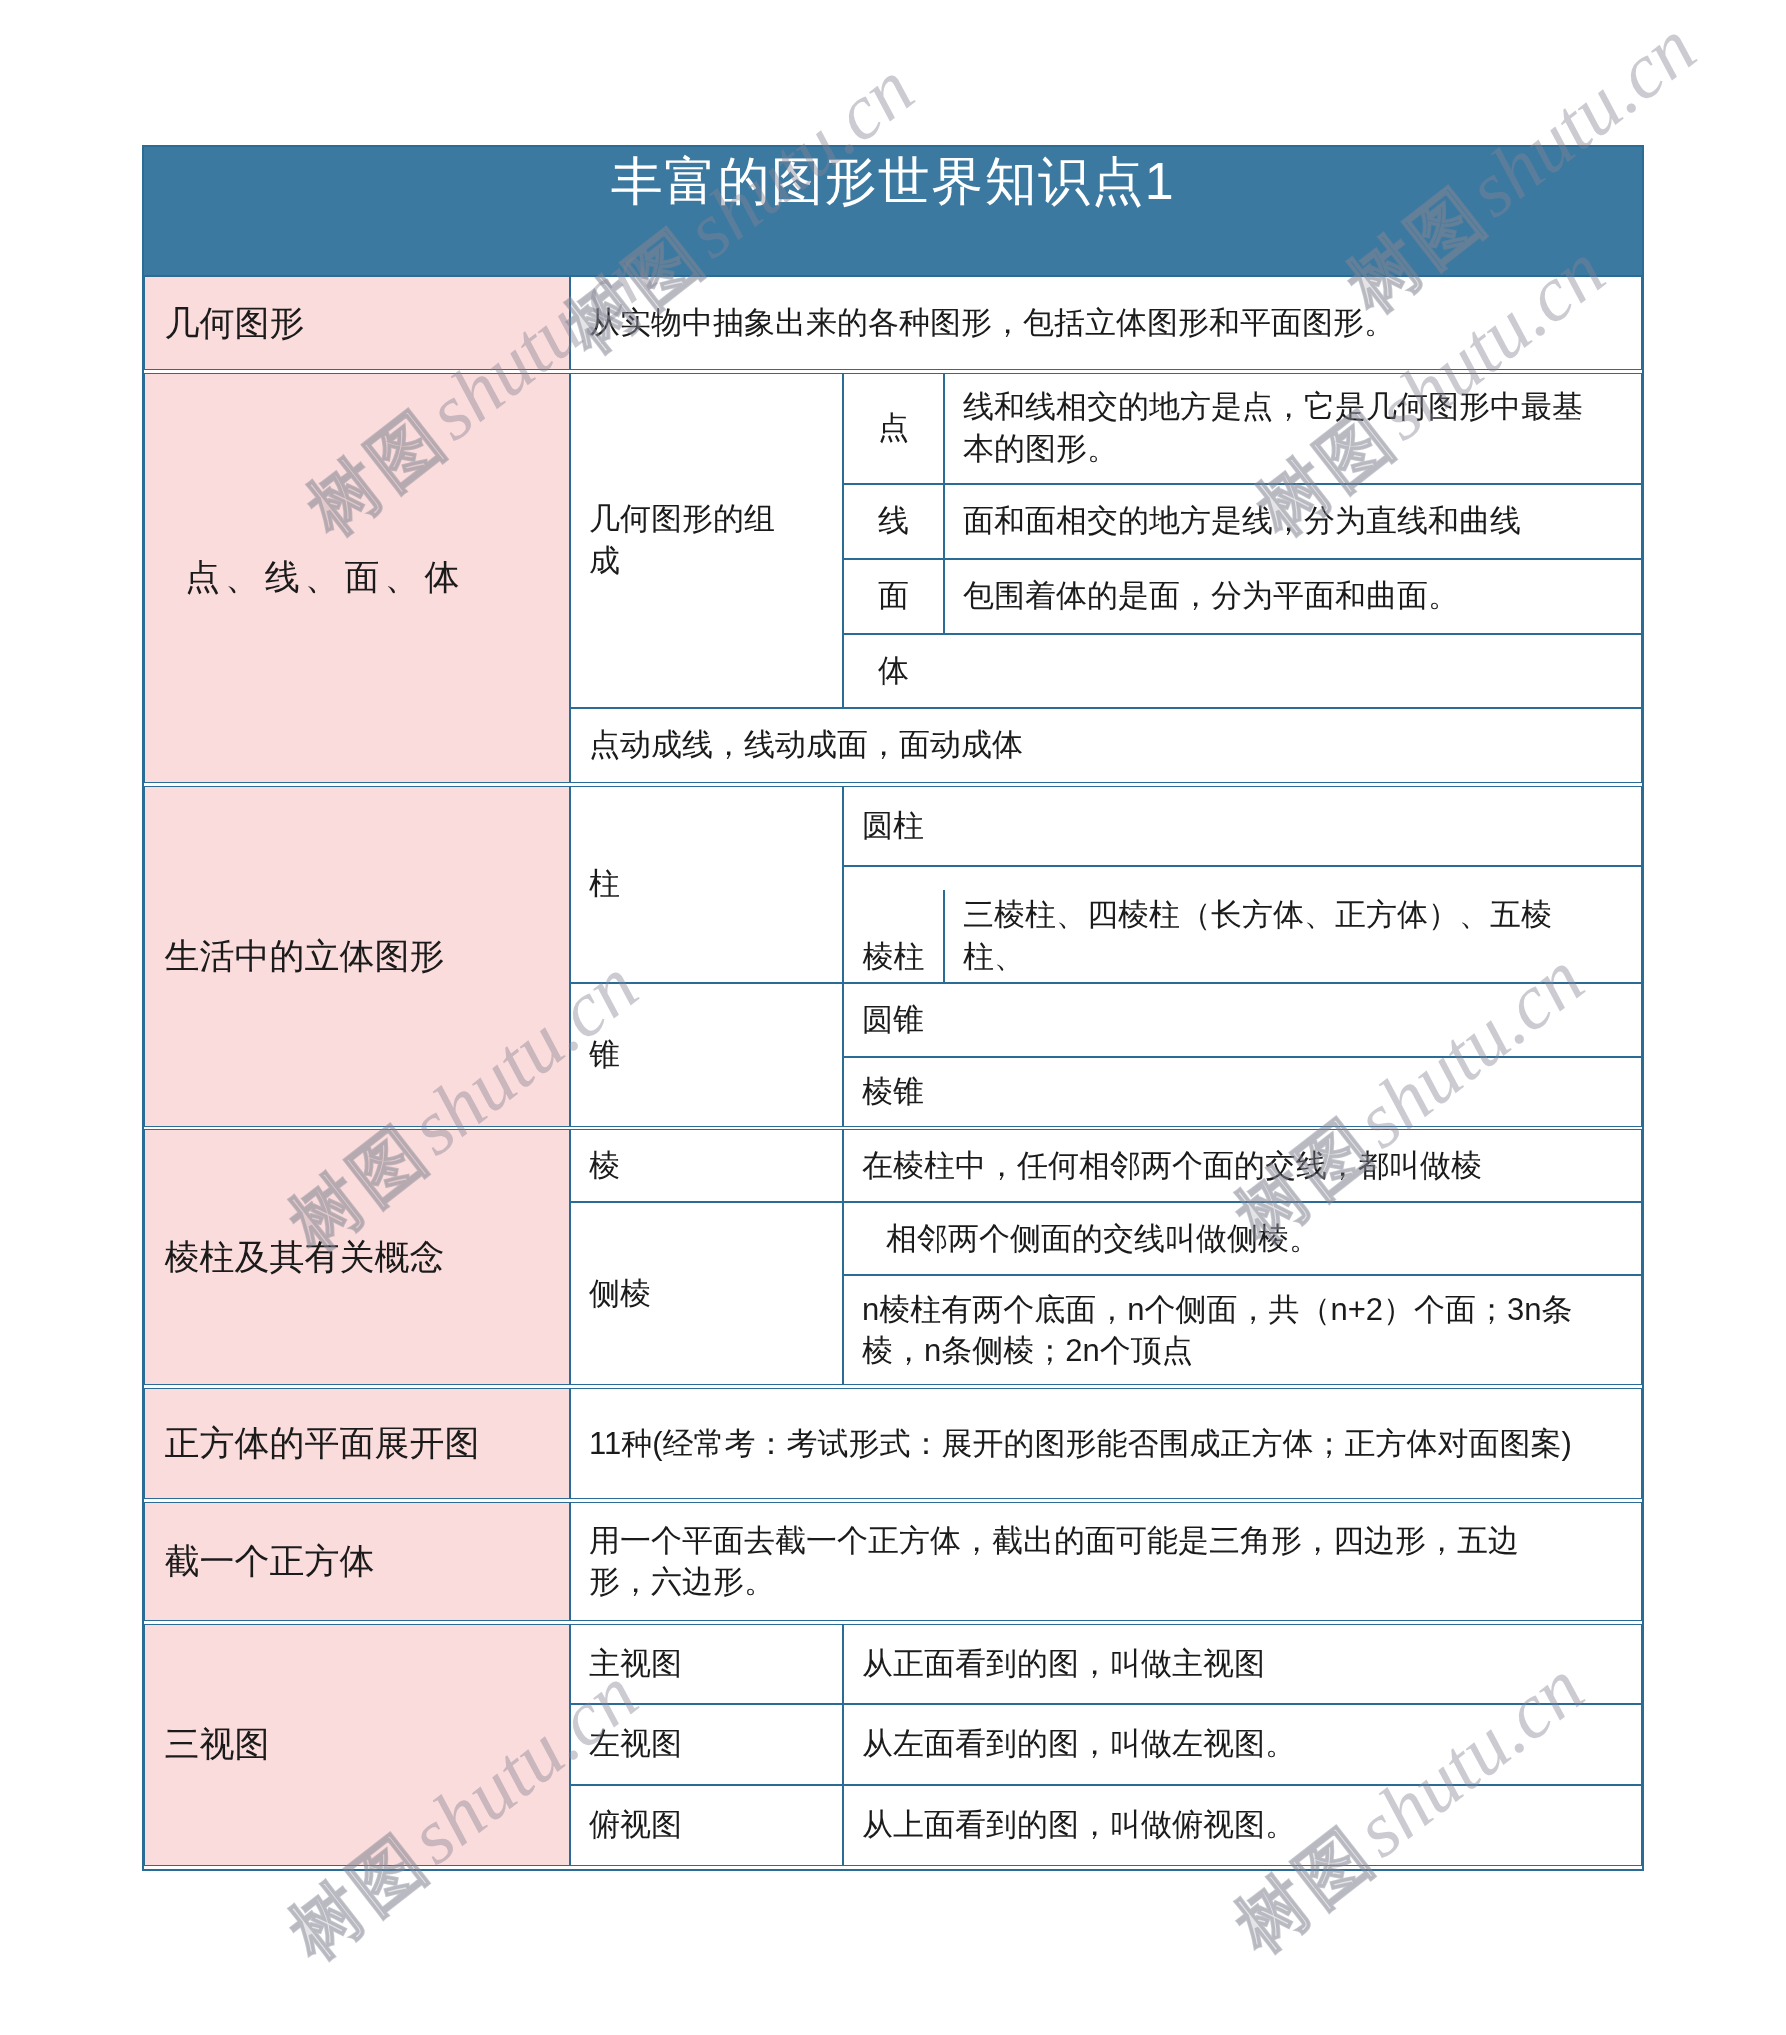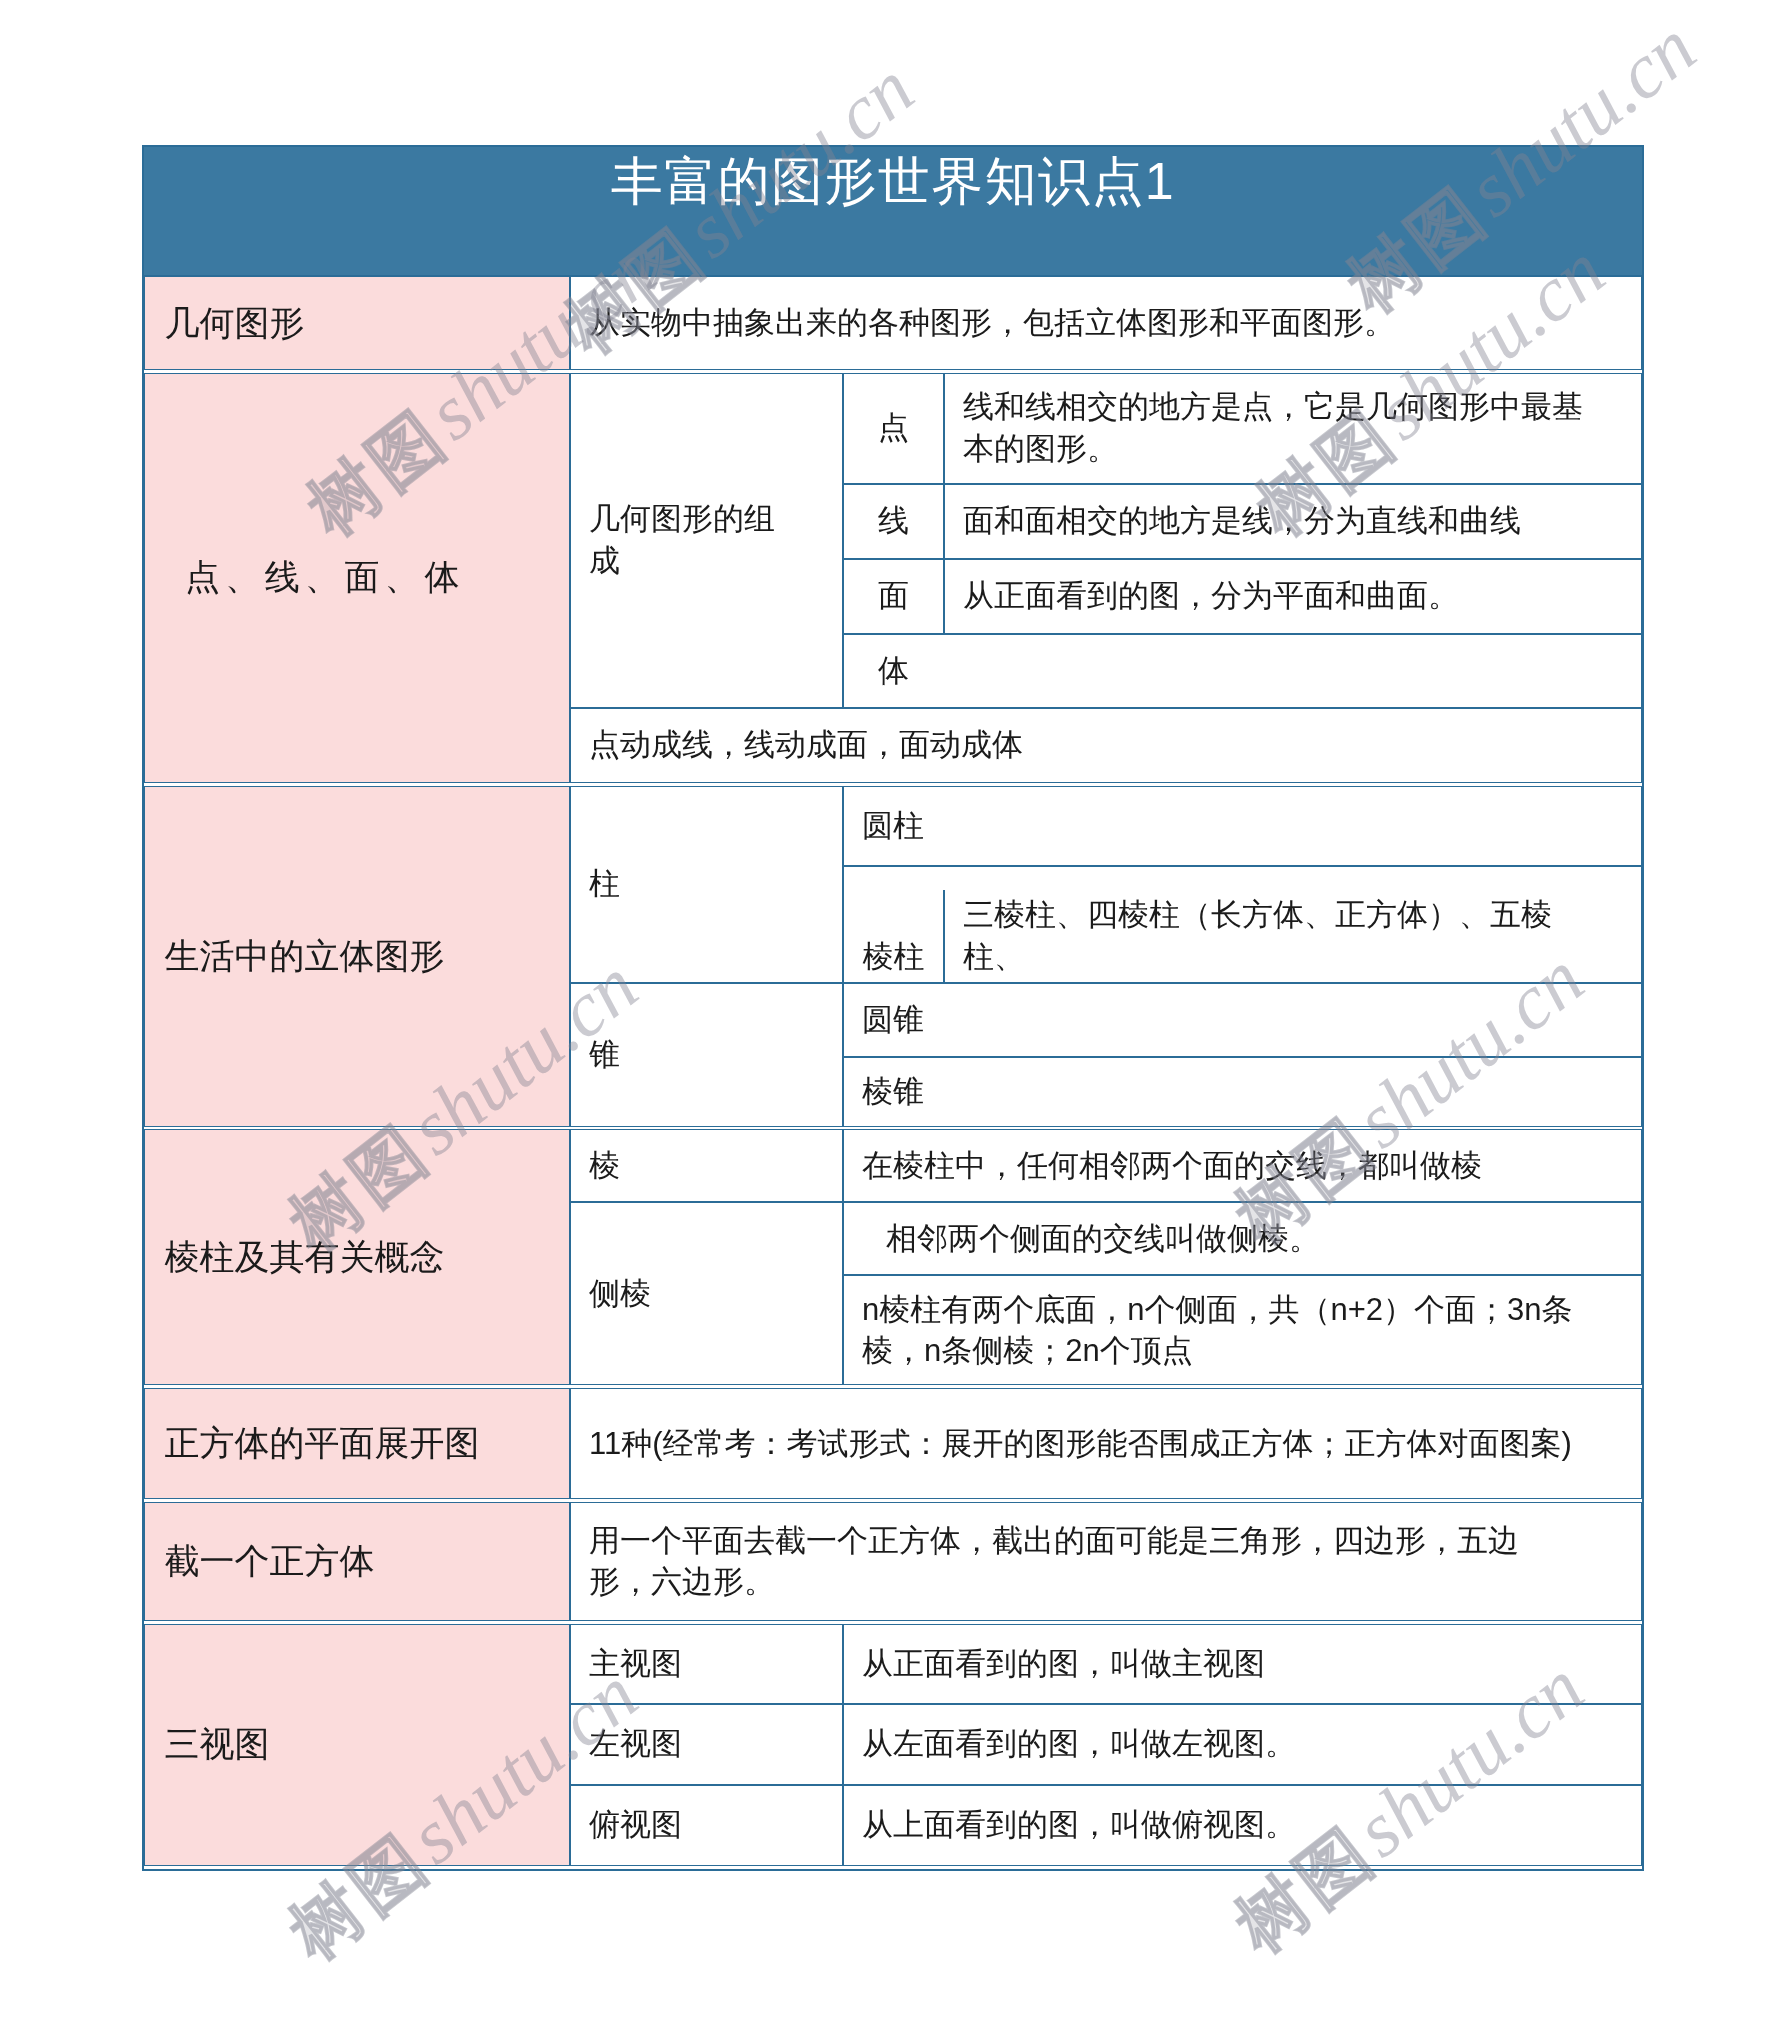--- a/index.html
+++ b/index.html
@@ -85,21 +85,21 @@
           <div class="row" style="height:109px;">
             <div class="cell mini">点</div>
             <div class="cell grow bl">线和线相交的地方是点，它是几何图形中最基本的图形。</div>
           </div>
           <div class="row bt" style="height:73px;">
             <div class="cell mini">线</div>
             <div class="cell grow bl">面和面相交的地方是线，分为直线和曲线</div>
           </div>
           <div class="row bt" style="height:73px;">
             <div class="cell mini">面</div>
-            <div class="cell grow bl">从正面看到的图，分为平面和曲面。</div>
+            <div class="cell grow bl">包围着体的是面，分为平面和曲面。</div>
           </div>
           <div class="row bt" style="height:72px;">
             <div class="cell mini">体</div>
           </div>
         </div>
       </div>
       <div class="cell grow bt" style="height:75px;">点动成线，线动成面，面动成体</div>
     </div>
   </div>
 

